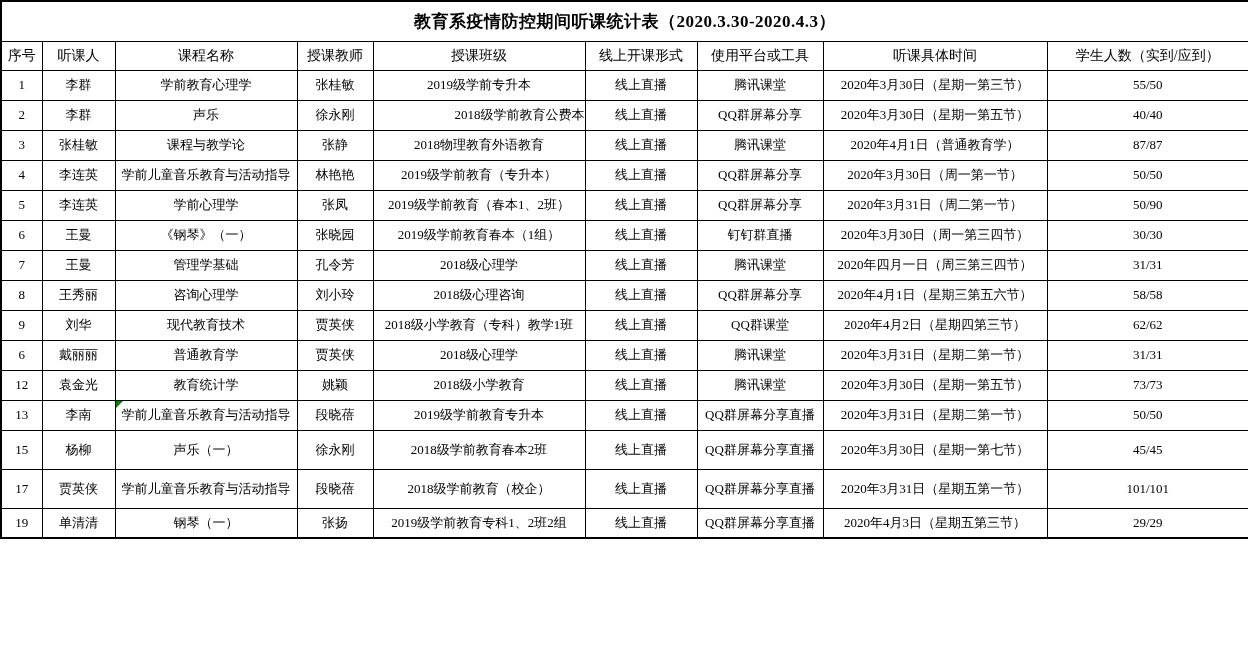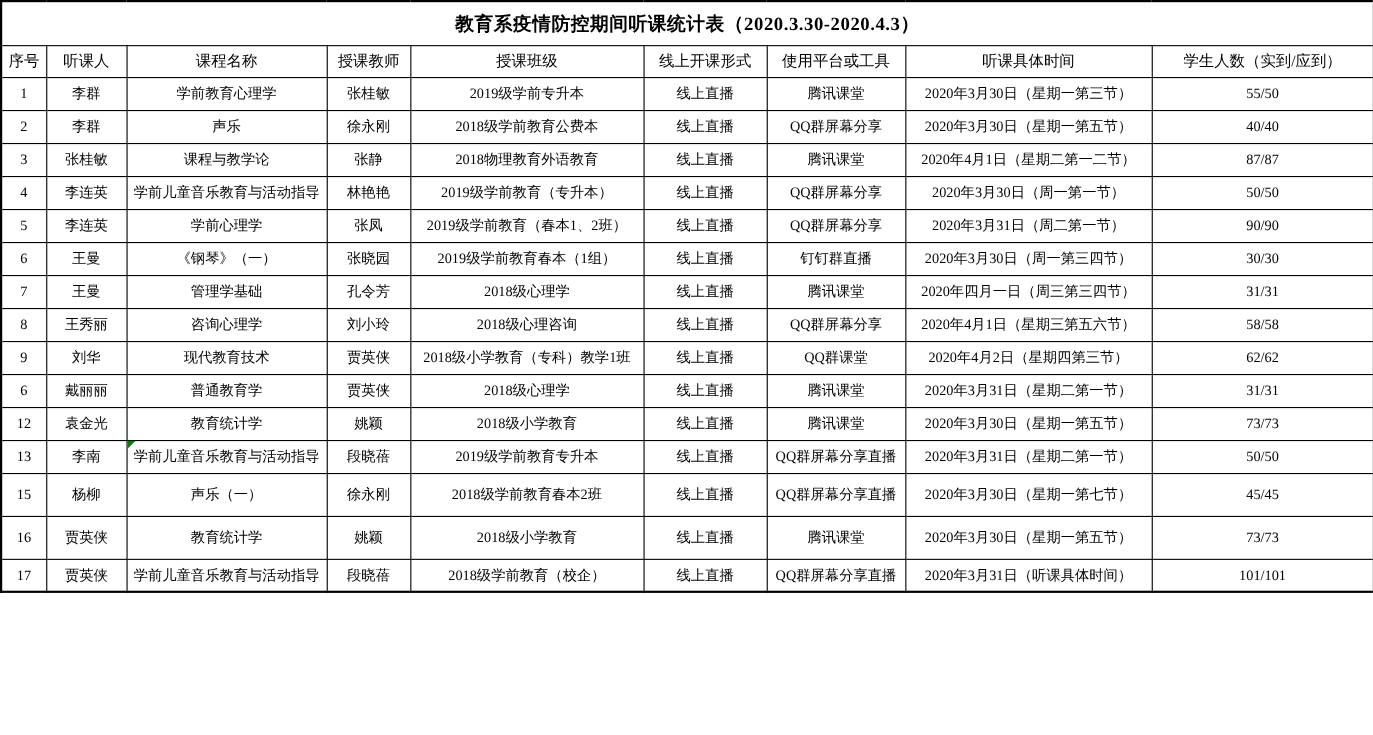--- a/index.html
+++ b/index.html
@@ -39,21 +39,21 @@
   tbody td {
     height: 30px;
     font-size: 13px;
     font-weight: normal;
   }
   
   tbody tr:nth-child(13) td,
   tbody tr:nth-child(14) td,
   tbody tr:nth-child(17) td { height: 39px; }
   
-  tbody tr:nth-child(2) td:nth-child(5) { text-align: center; }
+  tbody tr:nth-child(2) td:nth-child(5) { text-align: right; }
   
   td.has-marker { position: relative; }
   .comment-marker {
     position: absolute;
     top: 0; left: 0;
     width: 0; height: 0;
     border-top: 7px solid #008000;
     border-right: 7px solid transparent;
   }
 </style>
@@ -113,21 +113,21 @@
           <td>40/40</td>
         </tr>
         <tr>
           <td>3</td>
           <td>张桂敏</td>
           <td>课程与教学论</td>
           <td>张静</td>
           <td>2018物理教育外语教育</td>
           <td>线上直播</td>
           <td>腾讯课堂</td>
-          <td>2020年4月1日（星期二第一二节）</td>
+          <td>2020年4月1日（普通教育学）</td>
           <td>87/87</td>
         </tr>
         <tr>
           <td>4</td>
           <td>李连英</td>
           <td>学前儿童音乐教育与活动指导</td>
           <td>林艳艳</td>
           <td>2019级学前教育（专升本）</td>
           <td>线上直播</td>
           <td>QQ群屏幕分享</td>
@@ -136,21 +136,21 @@
         </tr>
         <tr>
           <td>5</td>
           <td>李连英</td>
           <td>学前心理学</td>
           <td>张凤</td>
           <td>2019级学前教育（春本1、2班）</td>
           <td>线上直播</td>
           <td>QQ群屏幕分享</td>
           <td>2020年3月31日（周二第一节）</td>
-          <td>90/90</td>
+          <td>50/90</td>
         </tr>
         <tr>
           <td>6</td>
           <td>王曼</td>
           <td>《钢琴》（一）</td>
           <td>张晓园</td>
           <td>2019级学前教育春本（1组）</td>
           <td>线上直播</td>
           <td>钉钉群直播</td>
           <td>2020年3月30日（周一第三四节）</td>
@@ -227,36 +227,36 @@
           <td>杨柳</td>
           <td>声乐（一）</td>
           <td>徐永刚</td>
           <td>2018级学前教育春本2班</td>
           <td>线上直播</td>
           <td>QQ群屏幕分享直播</td>
           <td>2020年3月30日（星期一第七节）</td>
           <td>45/45</td>
         </tr>
         <tr>
-          <td>16</td>
-          <td>贾英侠</td>
-          <td>教育统计学</td>
-          <td>姚颖</td>
-          <td>2018级小学教育</td>
-          <td>线上直播</td>
-          <td>腾讯课堂</td>
-          <td>2020年3月30日（星期一第五节）</td>
-          <td>73/73</td>
-        </tr>
-        <tr>
           <td>17</td>
           <td>贾英侠</td>
           <td>学前儿童音乐教育与活动指导</td>
           <td>段晓蓓</td>
           <td>2018级学前教育（校企）</td>
           <td>线上直播</td>
           <td>QQ群屏幕分享直播</td>
-          <td>2020年3月31日（听课具体时间）</td>
+          <td>2020年3月31日（星期五第一节）</td>
           <td>101/101</td>
+        </tr>
+        <tr>
+          <td>19</td>
+          <td>单清清</td>
+          <td>钢琴（一）</td>
+          <td>张扬</td>
+          <td>2019级学前教育专科1、2班2组</td>
+          <td>线上直播</td>
+          <td>QQ群屏幕分享直播</td>
+          <td>2020年4月3日（星期五第三节）</td>
+          <td>29/29</td>
         </tr>
       </tbody>
   </table>
 </div>
 
 </body></html>

